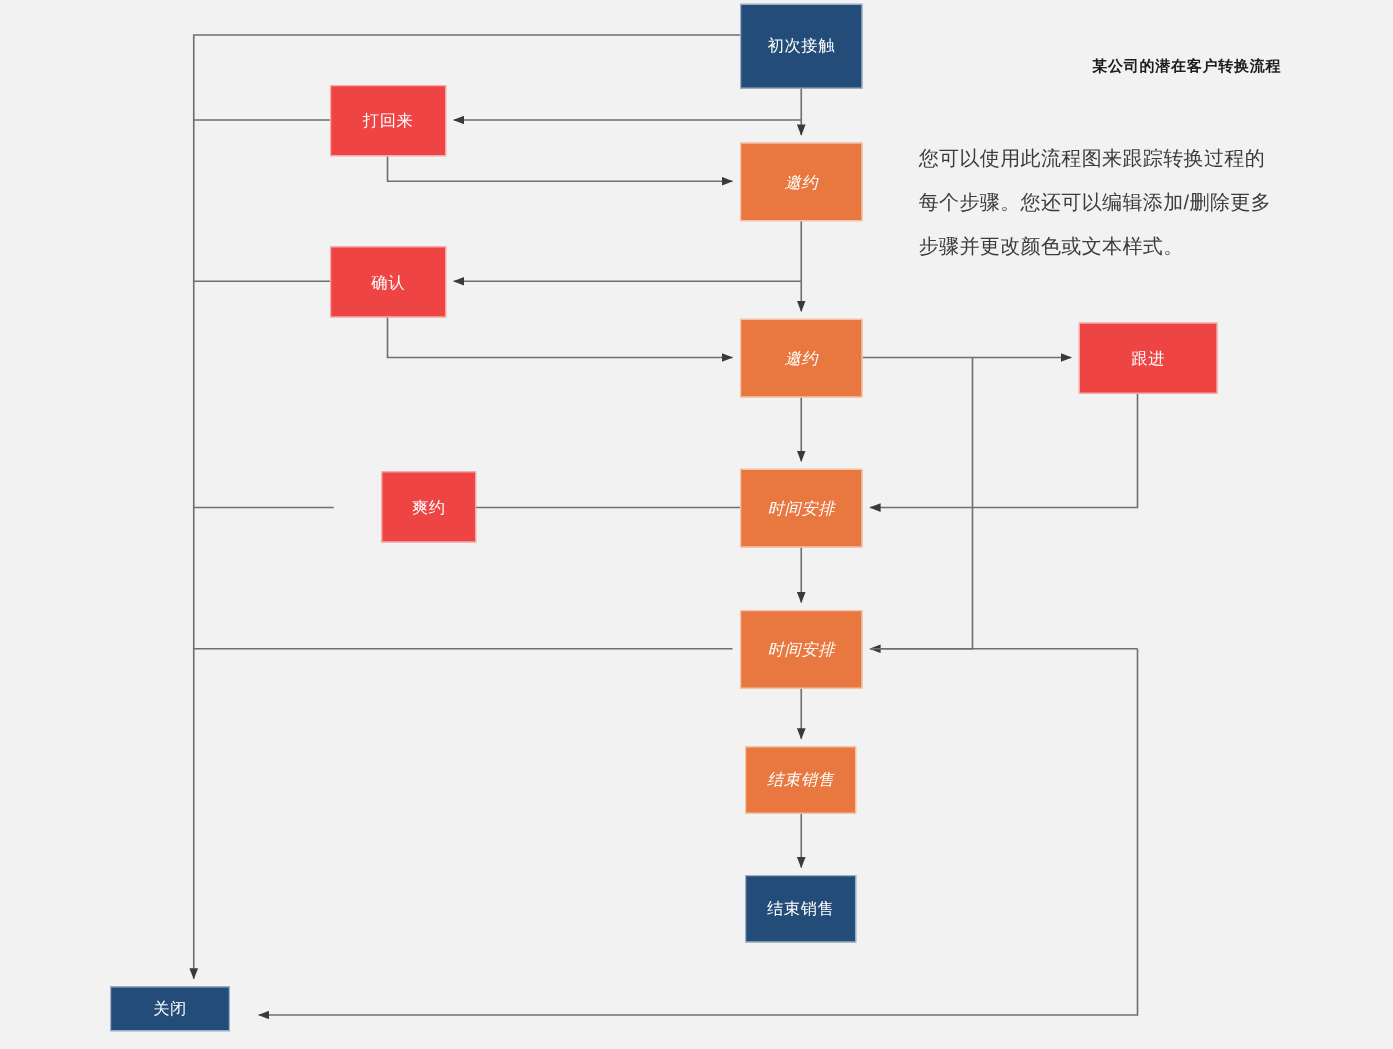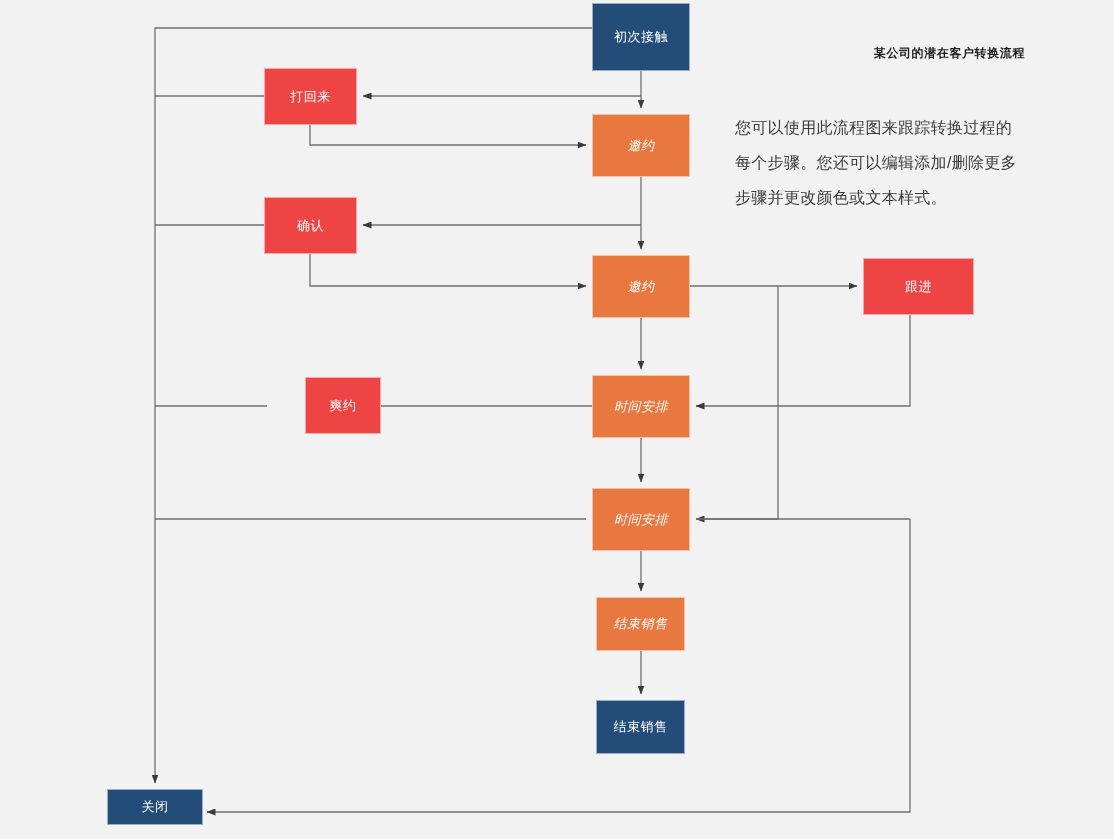--- a/index.html
+++ b/index.html
@@ -128,21 +128,21 @@
       </div>
       <div class="node orange" style="left: 592px; top: 488px; width: 98px; height: 63px;">
         <span>时间安排</span>
       </div>
       <div class="node orange" style="left: 596px; top: 597px; width: 89px; height: 54px;">
         <span>结束销售</span>
       </div>
       <div class="node blue" style="left: 596px; top: 700px; width: 89px; height: 54px;">
         <span>结束销售</span>
       </div>
-      <div class="node blue" style="left: 107px; top: 789px; width: 96px; height: 36px;">
+      <div class="node blue" style="left: 88px; top: 789px; width: 96px; height: 36px;">
         <span>关闭</span>
       </div>
     </div>
 
   <div id="text-panel">
     <div id="panel-title">某公司的潜在客户转换流程</div>
     <div id="panel-body">您可以使用此流程图来跟踪转换过程的每个步骤。您还可以编辑添加/删除更多步骤并更改颜色或文本样式。</div>
   </div>
 
 </div>

